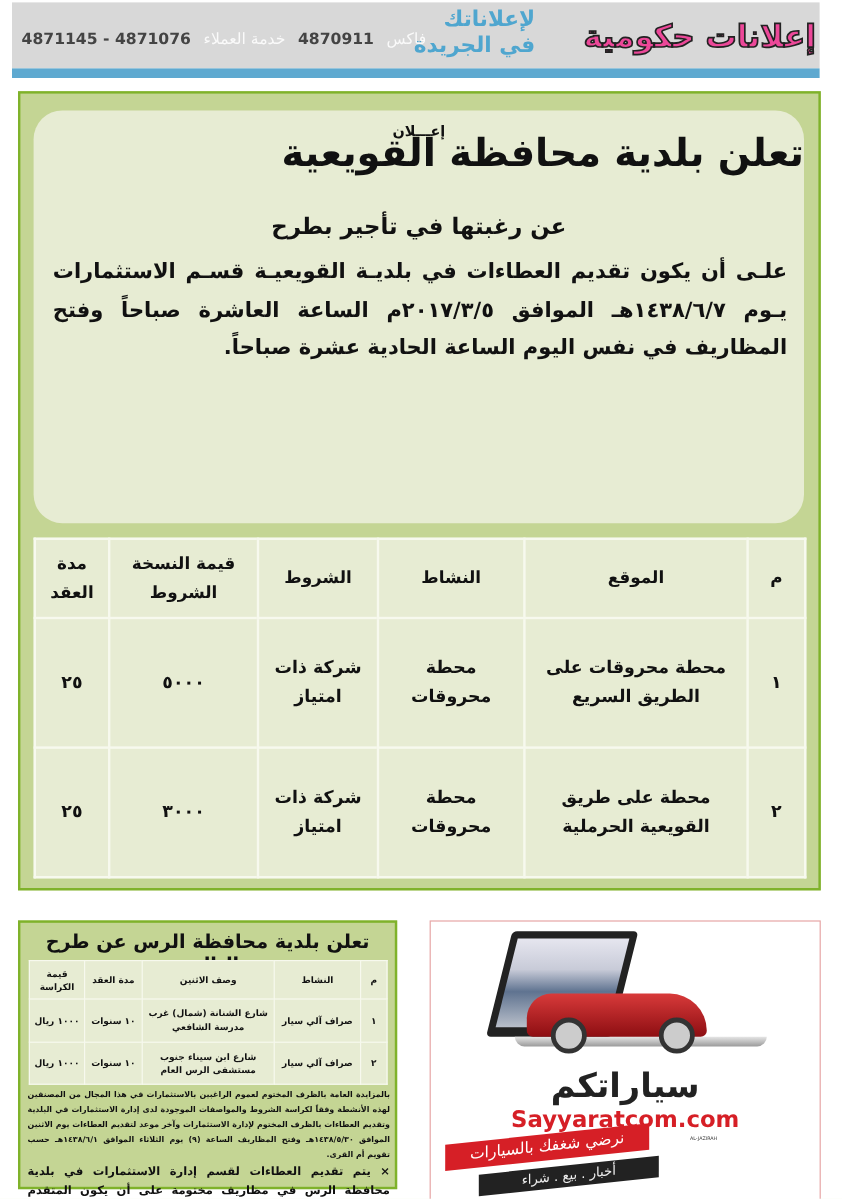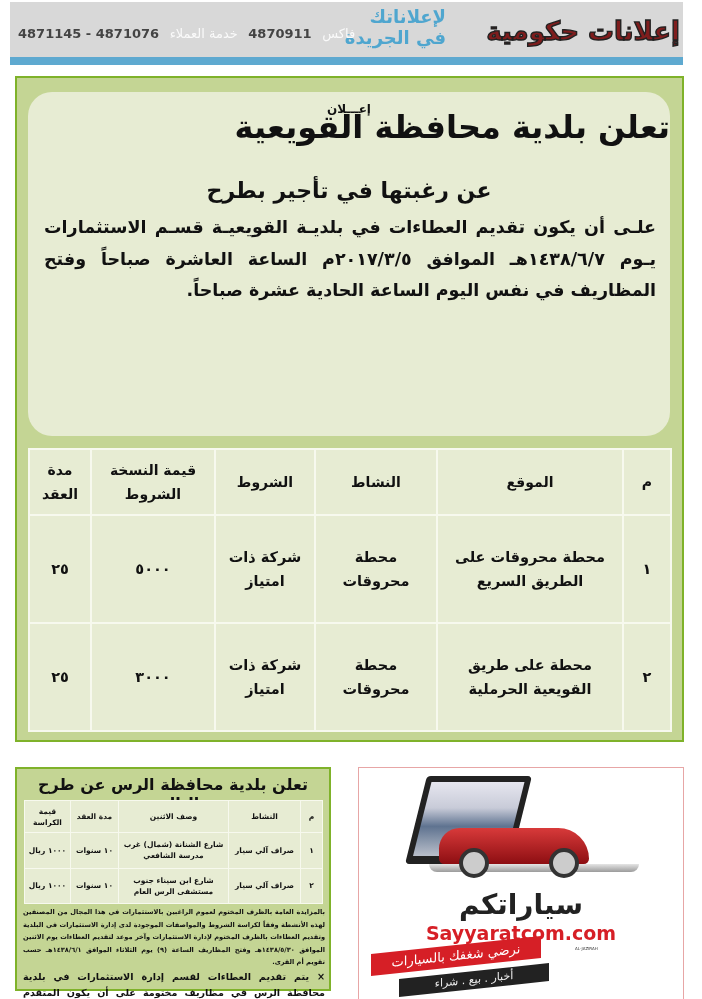--- a/index.html
+++ b/index.html
@@ -3,33 +3,33 @@
 <meta charset="utf-8">
 <style>
   html, body { margin:0; padding:0; background:#ffffff; }
   body { width:702px; height:999px; position:relative; overflow:hidden;
          font-family:"DejaVu Sans", sans-serif; color:#111; }
   .abs { position:absolute; }
 
   
   .header { left:10px; top:2px; width:673px; height:55px; background:#d8d8d8; }
   .header-bar { left:10px; top:57px; width:673px; height:8px; background:#5ea9d0; }
-  .hdr-title { right:22px; top:16px; font-size:26px; font-weight:bold; color:#7f1d1d;
+  .hdr-title { right:22px; top:16px; font-size:26px; font-weight:bold; color:#ec4899;
                -webkit-text-stroke:1.4px #222; letter-spacing:0px; direction:rtl; white-space:nowrap; }
   .hdr-slogan { left:336px; top:6px; width:110px; text-align:right; color:#4fa6cf; font-weight:bold;
                 font-size:18px; line-height:21px; direction:rtl; }
   .hdr-contact { left:18px; top:26px; font-size:13px; font-weight:bold; color:#444; direction:ltr; white-space:nowrap; }
   .hdr-contact .lbl { color:#fafafa; font-weight:normal; margin:0 6px; }
 
   
   .main-ad { left:15px; top:76px; width:669px; height:666px; background:#c4d594; border:2px solid #7fb22a; box-sizing:border-box; }
   .notice { left:28px; top:92px; width:642px; height:344px; background:#e7ecd3; border-radius:24px; }
   .notice-kicker { left:0; top:10px; width:100%; text-align:center; font-size:12px; font-weight:bold; direction:rtl; }
   .notice-title { left:0; top:16px; width:100%; text-align:right; font-size:32px; font-weight:bold; direction:rtl; }
-  .notice-sub { left:0; top:86px; width:100%; text-align:center; font-size:22px; font-weight:bold; direction:rtl; }
+  .notice-sub { left:0; top:86px; width:100%; text-align:center; font-size:19px; font-weight:bold; direction:rtl; }
   .notice-body { left:16px; top:120px; width:612px; direction:rtl; text-align:justify; font-size:17.5px; font-weight:bold; line-height:31.5px; }
   .notice-body p { margin:0; }
 
   
   .tbl-wrap { left:28px; top:448px; width:642px; height:284px; }
   table.main { width:100%; height:100%; border-collapse:collapse; direction:rtl; background:#e7ecd3; table-layout:fixed; }
   table.main td, table.main th { border:2px solid #f7f9ee; text-align:center; vertical-align:middle; font-weight:bold; font-size:14.5px; line-height:24px; padding:2px 6px; }
   table.main th { height:60px; font-size:14px; }
 
   

